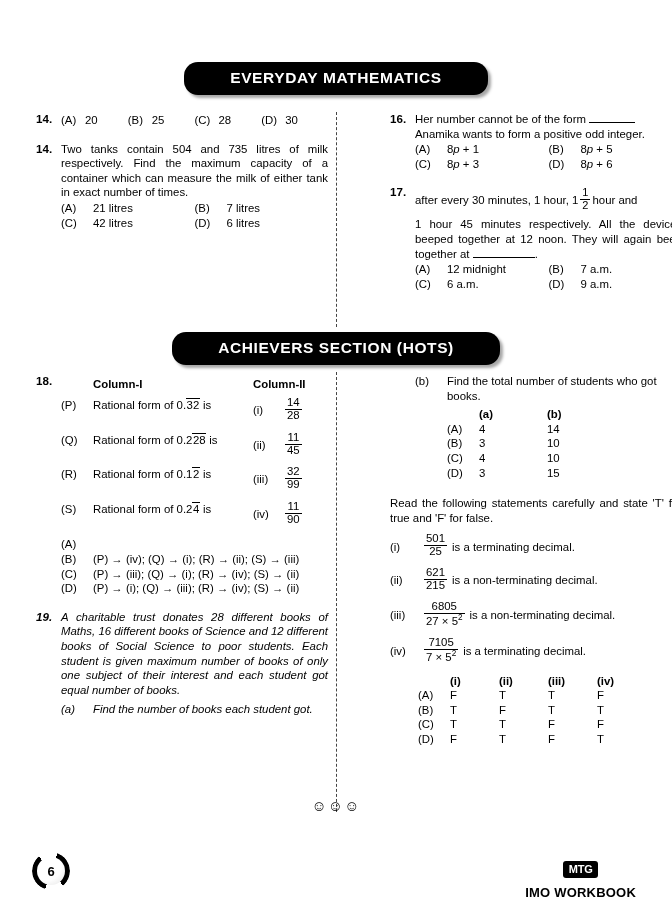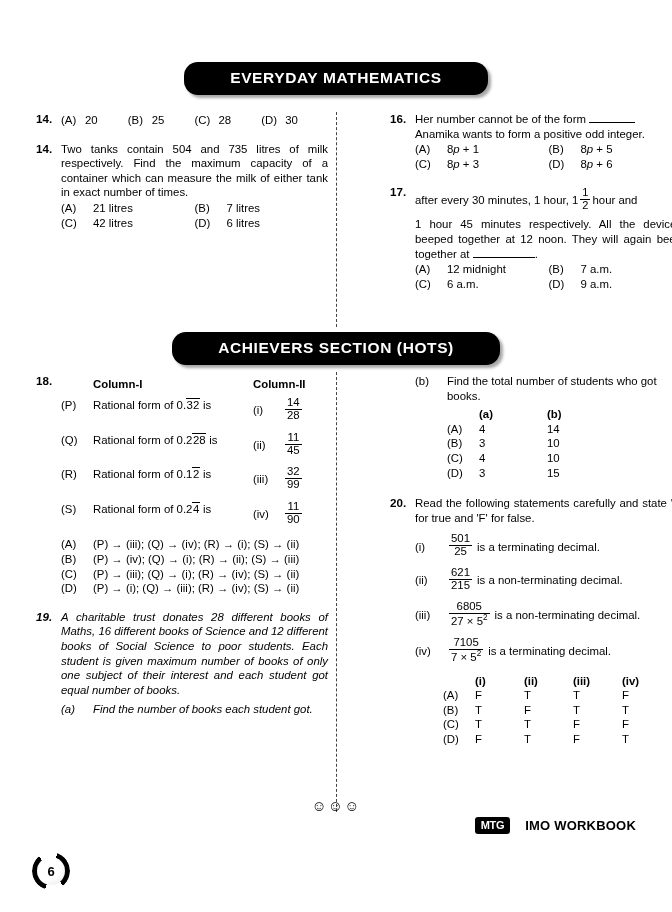--- a/index.html
+++ b/index.html
@@ -188,24 +188,25 @@
     background: radial-gradient(circle at 35% 30%, #fff 0%, #fff 55%, #e2e2e2 100%);
     display: flex;
     align-items: center;
     justify-content: center;
     font-size: 13px;
     font-weight: bold;
   }
   .footer-brand {
     position: absolute;
     right: 36px;
-    top: 817px;
+    top: 861px;
     display: flex;
     align-items: center;
-    gap: 15px;
+    gap: 7px;
+    flex-direction: column;
   }
   .mtg-logo {
     background: #000;
     color: #fff;
     font-weight: bold;
     font-size: 11px;
     padding: 2px 6px 3px 6px;
     border-radius: 3px;
     letter-spacing: -0.3px;
   }
@@ -424,21 +425,20 @@
               <span class="num">11</span>
               <span class="den">90</span>
             </span>
           </span>
         </div>
 
         <div class="opts opts-1" style="margin-top:6px;">
           <div class="optrow">
               <div class="opt">
             <span class="lab">(A)</span>
-            <span class="val">(P) → (iii); (Q) → (iv); (R) → (i); (S) → (ii)</span>
           </div>
             </div>
           <div class="optrow">
               <div class="opt">
             <span class="lab">(B)</span>
             <span class="val">(P) → (iv); (Q) → (i); (R) → (ii); (S) → (iii)</span>
           </div>
             </div>
           <div class="optrow">
               <div class="opt">
@@ -500,21 +500,20 @@
         </div>
         <div class="row">
           <div class="c0">(D)</div>
           <div class="c1">3</div>
           <div class="c2">15</div>
         </div>
       </div>
     </div>
 
     <div class="q" style="margin-top:16px;">
-      <div class="qnum">20.</div>
       <div class="qbody">
         <div class="qtext">Read the following statements carefully and state 'T' for true and 'F' for false.</div>
 
         <div class="stmt">
           <span class="slab">(i)</span>
           <span class="sbody">
             <span class="frac">
               <span class="num">501</span>
               <span class="den"><span>25</span></span>
             </span>

